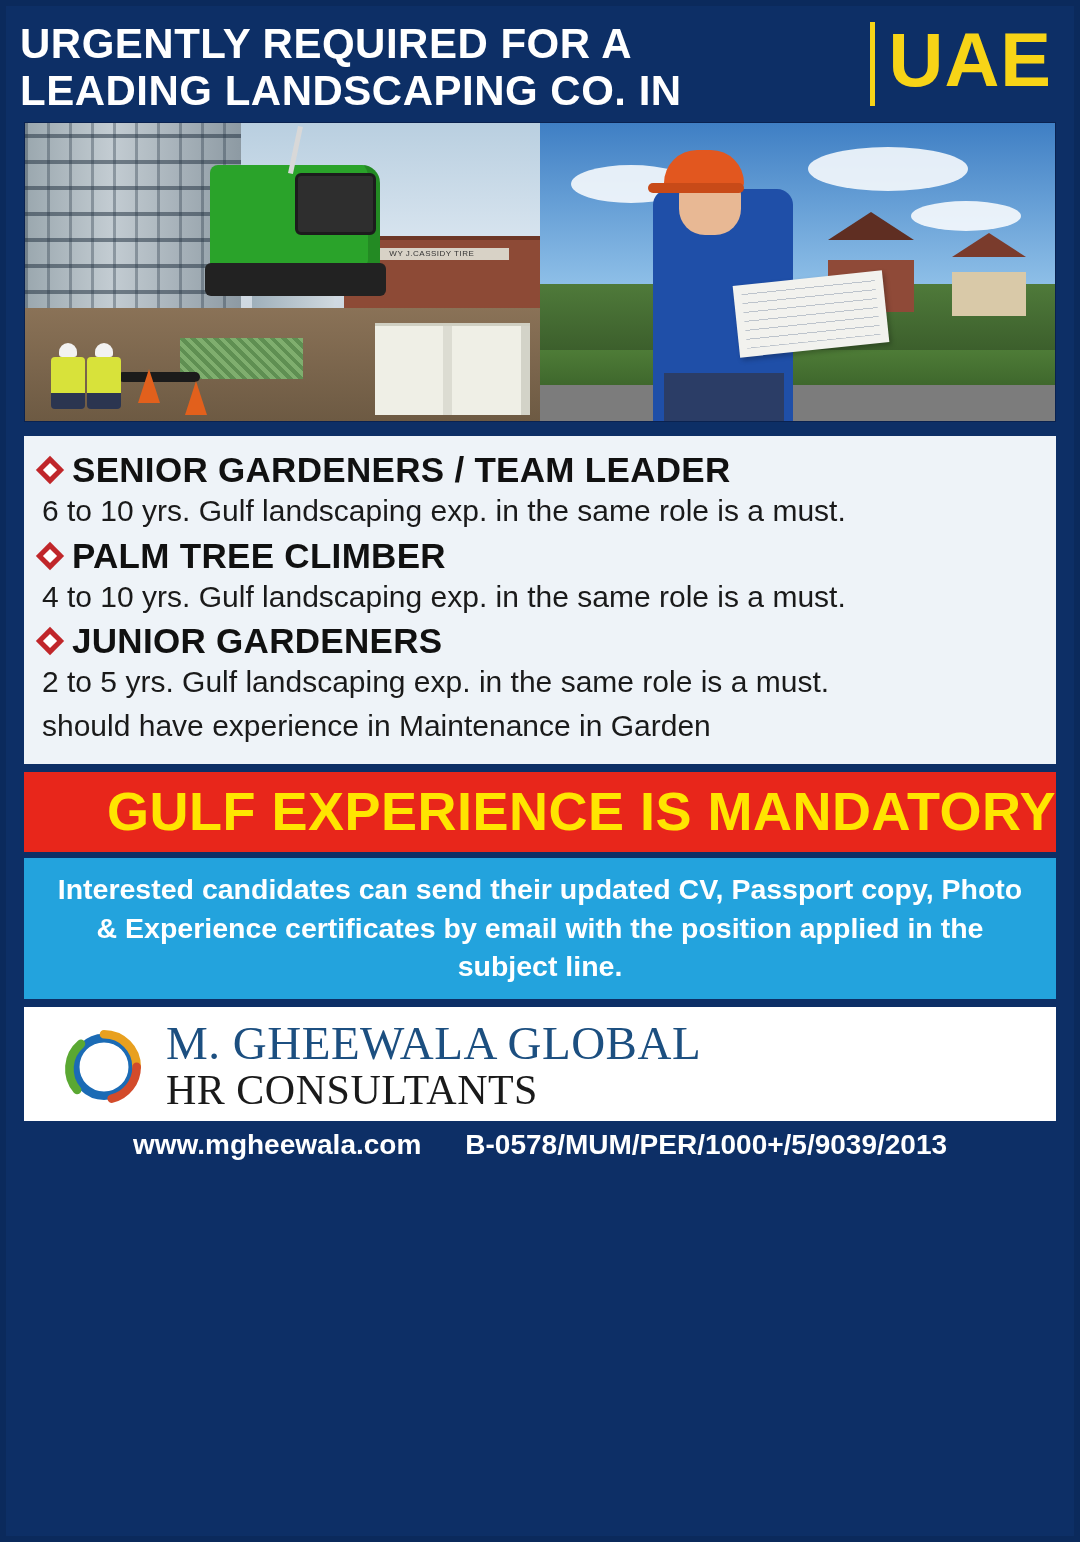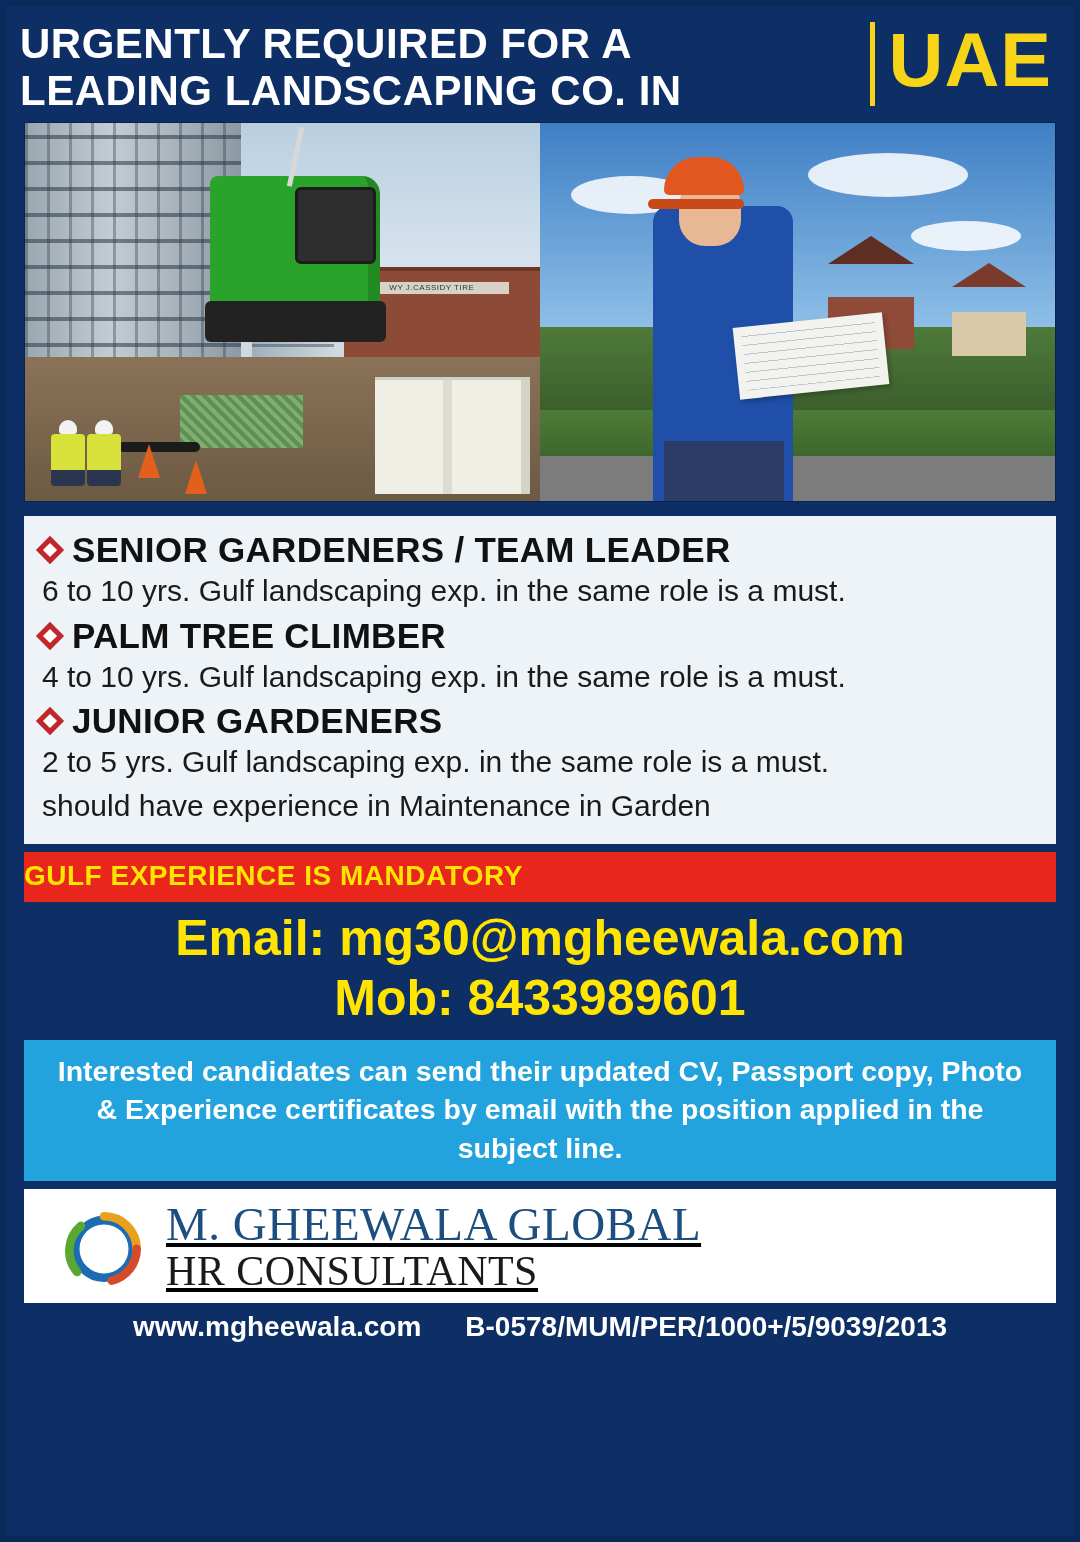--- a/index.html
+++ b/index.html
@@ -55,21 +55,21 @@
     font-size: 76px;
     line-height: 1;
     padding: 6px 8px 0 0;
     letter-spacing: 1px;
   }
 
   
   .photos {
     display: flex;
     margin: 4px 18px 0 18px;
-    height: 380px;
+    height: 300px;
     border: 1px solid #0a2250;
     box-sizing: border-box;
     overflow: hidden;
   }
   .photo {
     position: relative;
     overflow: hidden;
   }
   .photo-left { width: 50%; }
   .photo-right { width: 50%; }
@@ -273,23 +273,23 @@
     color: #1a1a1a;
     line-height: 1.25;
     margin: 0 0 6px 2px;
   }
 
   
   .mandatory {
     margin: 8px 18px 0 18px;
     background: #e8261b;
     color: #ffe500;
-    font-size: 28px;
-    font-weight: bold;
-    text-align: left;
+    font-size: 54px;
+    font-weight: bold;
+    text-align: right;
     padding: 8px 0 10px 0;
     letter-spacing: .5px;
     text-transform: uppercase;
   }
 
   
   .contact {
     text-align: center;
     padding: 8px 10px 6px 10px;
   }
@@ -334,21 +334,20 @@
   }
   .logo {
     flex: 0 0 auto;
     width: 96px;
     height: 96px;
     position: relative;
     margin: 0 14px 0 18px;
   }
   .brand-text {
     flex: 1 1 auto;
-    text-decoration: underline;
   }
   .brand-line1 {
     font-family: "Liberation Serif", serif;
     color: #1c4f80;
     font-size: 47px;
     line-height: 1.04;
     letter-spacing: .5px;
   }
   .brand-line2 {
     font-family: "Liberation Serif", serif;
@@ -489,24 +488,20 @@
     <div class="job-title">
       <span class="bullet-diamond"></span>
       <span>JUNIOR GARDENERS</span>
     </div>
     <div class="job-desc">2 to 5 yrs. Gulf landscaping exp. in the same role is a must.</div>
     <div class="job-desc">should have experience in Maintenance in Garden</div>
   </div>
 
   <div class="mandatory">GULF EXPERIENCE IS MANDATORY</div>
 
-  <div class="contact">
-    <div class="contact-email">Email: mg30@mgheewala.com</div>
-    <div class="contact-mob">Mob: 8433989601</div>
-  </div>
 
   <div class="note">Interested candidates can send their updated CV, Passport copy, Photo &amp; Experience certificates by email with the position applied in the subject line.</div>
 
   <div class="footer">
     <div class="footer-brand">
       <div class="logo">
         <svg viewBox="0 0 100 100" width="96" height="96" aria-hidden="true">
           <circle cx="50" cy="52" r="30" fill="none" stroke="#1b6bb5" stroke-width="9"></circle>
           <path d="M50 18 A34 34 0 0 1 84 52" fill="none" stroke="#e8a01f" stroke-width="9" stroke-linecap="round"></path>
           <path d="M84 52 A34 34 0 0 1 58 85" fill="none" stroke="#d34b2b" stroke-width="9" stroke-linecap="round"></path>

